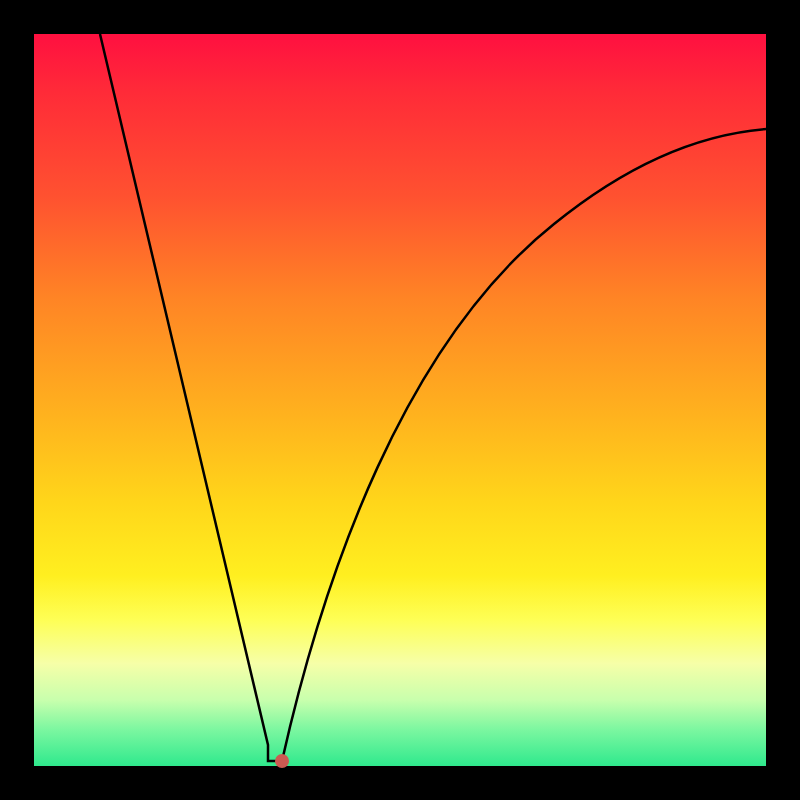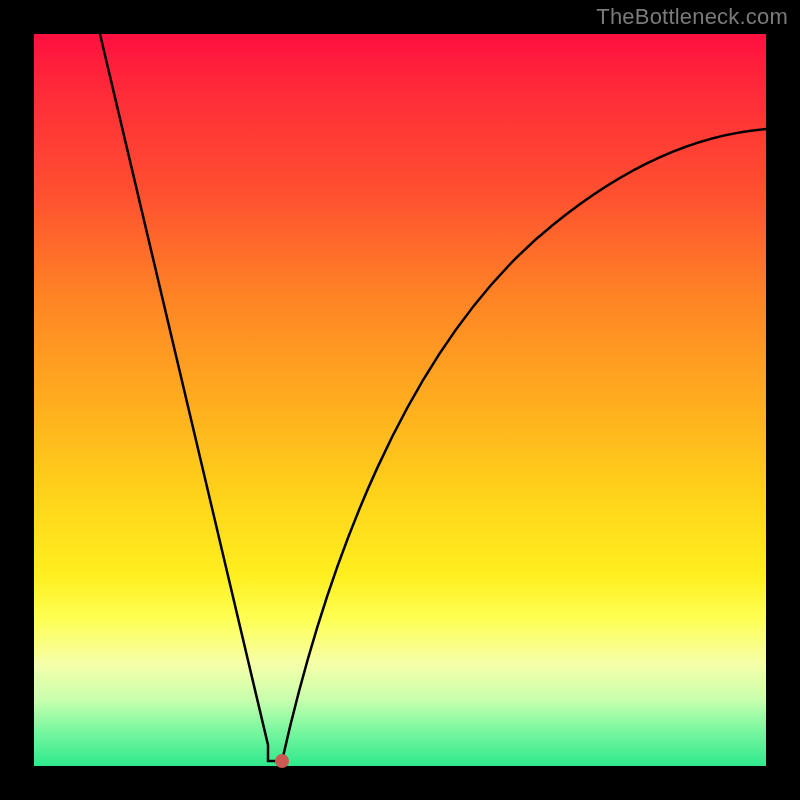--- a/index.html
+++ b/index.html
@@ -58,21 +58,20 @@
     top: 0;
     width: 732px;
     height: 732px;
     overflow: visible;
   }
 </style>
 </head>
 <body>
 
 <div class="frame">
-  <div class="watermark">TheBottleneck.com</div>
 
   <div class="plot">
     <svg class="curve" viewBox="0 0 732 732" preserveAspectRatio="none">
       <g>
         <polyline fill="none" stroke="#000000" stroke-width="2.5" points="66,0 234,711 234,727 248,727"></polyline>
         <path fill="none" stroke="#000000" stroke-width="2.5" d="M 248 727 C 290 540, 370 310, 520 190 C 600 125, 670 100, 732 95"></path>
         <circle r="7" fill="#cc5a52" cx="248" cy="727"></circle>
       </g>
     </svg>
   </div>

